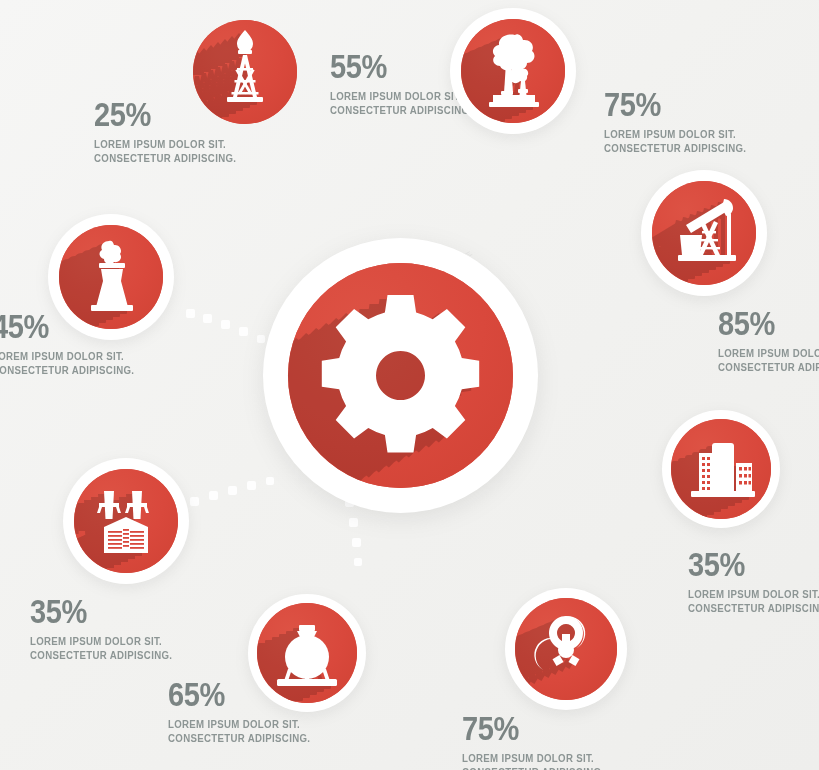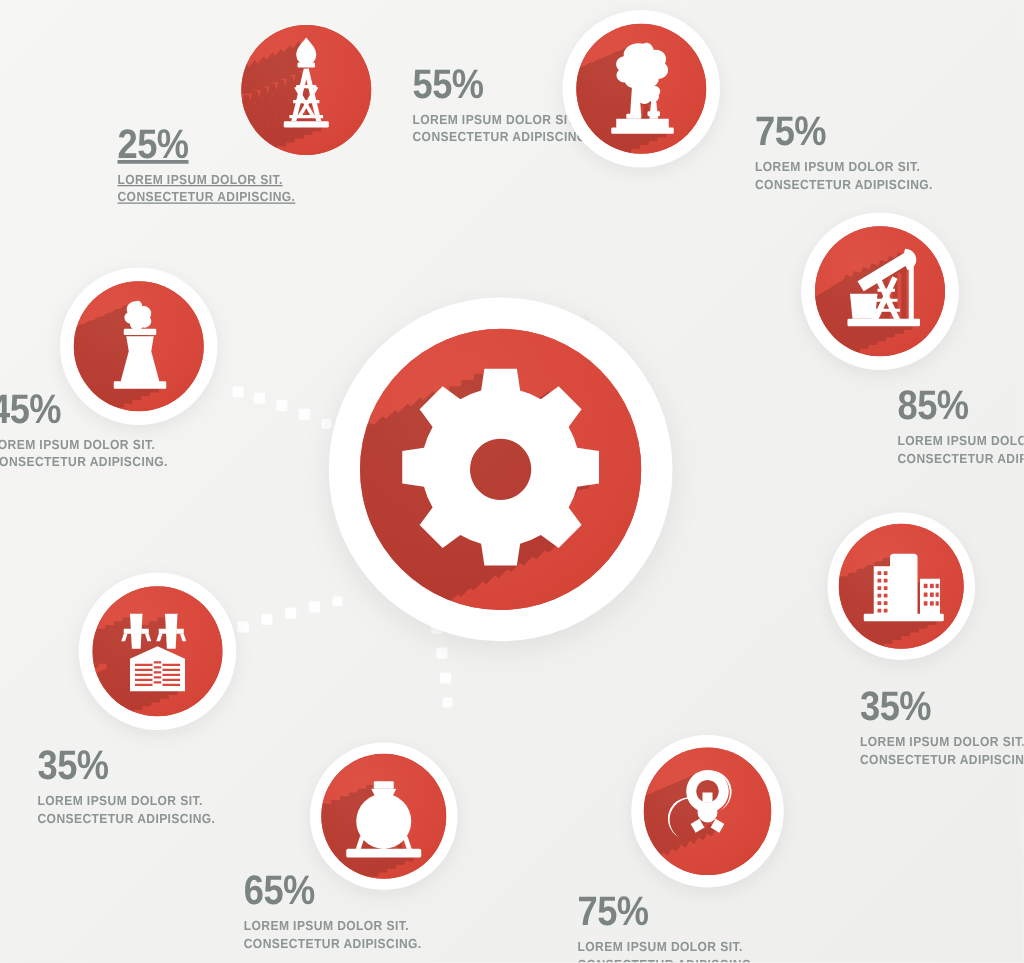--- a/index.html
+++ b/index.html
@@ -248,21 +248,21 @@
               <use href="#derrick" x="-34" y="15" fill="#000"></use>
               <use href="#derrick" x="-41" y="18" fill="#000"></use>
               <use href="#derrick" x="-48" y="21" fill="#000"></use>
             </g>
             <use href="#derrick" fill="#ffffff"></use>
           </g>
         </svg>
       </div>
     </div>
   </div>
-  <div class="label" style="left:94px; top:98px;text-decoration:underline;">
+  <div class="label" style="left:94px; top:98px;">
     <div class="pct">25%</div>
     <div class="sub">
       <span>LOREM IPSUM DOLOR SIT.</span><br>
       <span>CONSECTETUR ADIPISCING.</span>
     </div>
   </div>
 
   <div class="label" style="left:330px; top:2px;margin-top:48px;">
     <div class="pct">55%</div>
     <div class="sub">
@@ -506,21 +506,21 @@
               <use href="#tank" x="-34" y="15" fill="#000"></use>
               <use href="#tank" x="-41" y="18" fill="#000"></use>
               <use href="#tank" x="-48" y="21" fill="#000"></use>
             </g>
             <use href="#tank" fill="#ffffff"></use>
           </g>
         </svg>
       </div>
     </div>
   </div>
-  <div class="label" style="left:168px; top:695px;margin-left:27px;">
+  <div class="label" style="left:168px; top:678px;">
     <div class="pct">65%</div>
     <div class="sub">
       <span>LOREM IPSUM DOLOR SIT.</span><br>
       <span>CONSECTETUR ADIPISCING.</span>
     </div>
   </div>
 
   <div class="node" style="left:662px; top:410px; width:118px; height:118px;">
     <div class="halo"></div>
     <div class="disc" style="left:9px; top:9px; width:100px; height:100px;">

